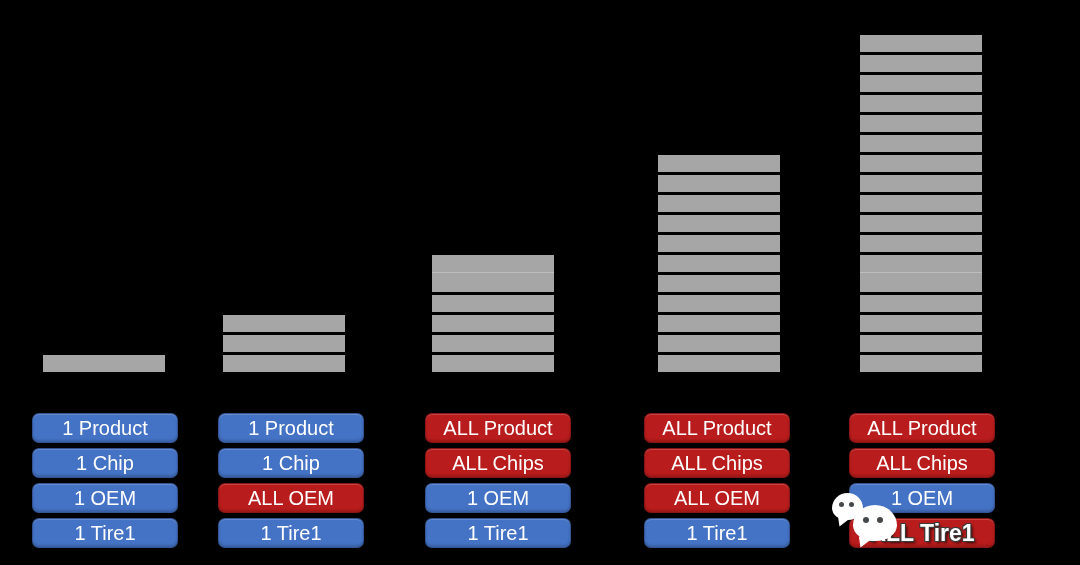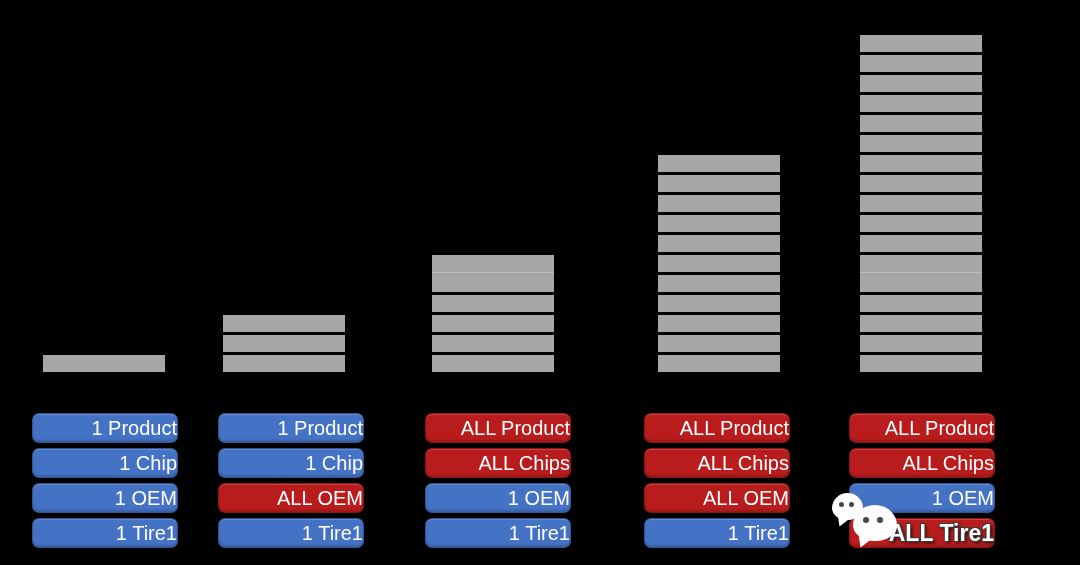--- a/index.html
+++ b/index.html
@@ -35,21 +35,21 @@
     width:146px;
   }
   .pill{
     width:100%;
     height:30px;
     margin-bottom:5px;
     border-radius:7px;
     box-sizing:border-box;
     display:flex;
     align-items:center;
-    justify-content:flex-end;
+    justify-content:center;
     color:#fff;
     font-size:20px;
     line-height:30px;
     border:1px solid rgba(0,0,0,0.25);
     box-shadow:inset 0 1px 0 rgba(255,255,255,0.18), inset 0 -2px 2px rgba(0,0,0,0.15);
   }
   .pill.blue{background:#4472c4;}
   .pill.green{background:#b91c1c;}
   .pill .pill-label{white-space:nowrap;}
   .pill.emphasis .pill-label{

